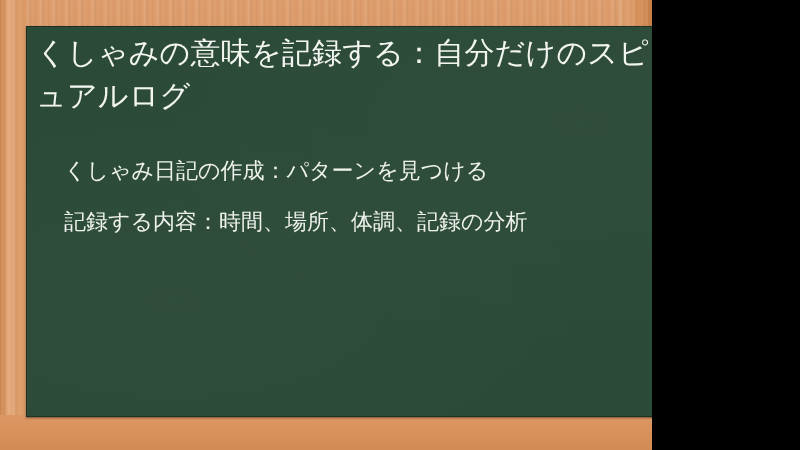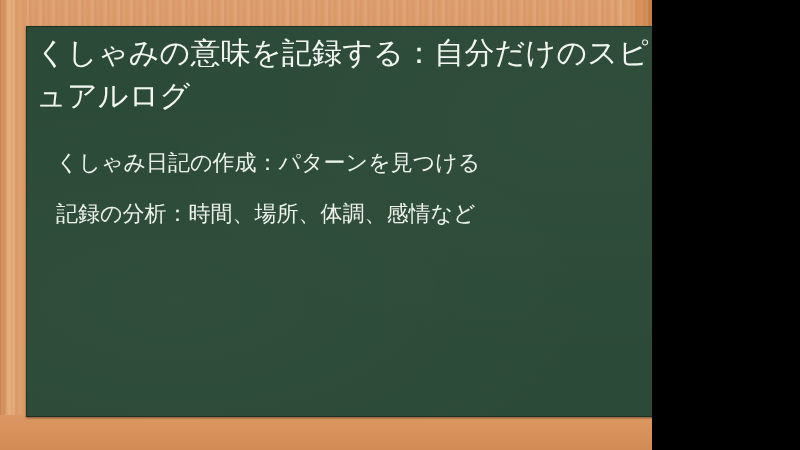--- a/index.html
+++ b/index.html
@@ -144,21 +144,21 @@
     line-height: 1.42;
     letter-spacing: 0.2px;
     white-space: pre-wrap;
   }
 
   #bullet-list {
     position: absolute;
     left: 30px;
     top: 126px;
     width: 690px;
-    margin: 0;
+    margin: 8px;
     padding: 0;
     list-style: none;
   }
   #bullet-list li {
     color: #eef2ec;
     font-size: 22px;
     font-weight: 400;
     line-height: 1.0;
     margin: 0 0 29px 0;
     white-space: nowrap;
@@ -188,21 +188,21 @@
   <div class="frame-rail-right"></div>
   <div class="frame-ledge"></div>
 
   <div id="chalkboard">
     <div class="board-inner">
 
       <h1 id="board-title">くしゃみの意味を記録する：自分だけのスピリチュアルログ</h1>
 
       <ul id="bullet-list">
         <li>くしゃみ日記の作成：パターンを見つける</li>
-        <li>記録の分析：時間、場所、体調、感情など</li>
+        <li>記録する内容：時間、場所、体調、記録の分析</li>
       </ul>
 
     </div>
   </div>
 
   <div id="chalk-stick"></div>
 
 </div>
 
 </body></html>

